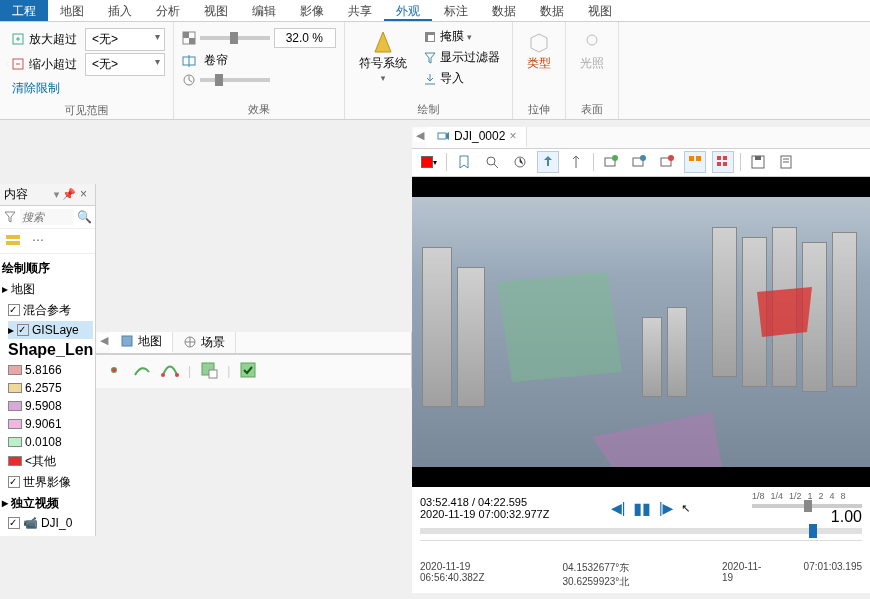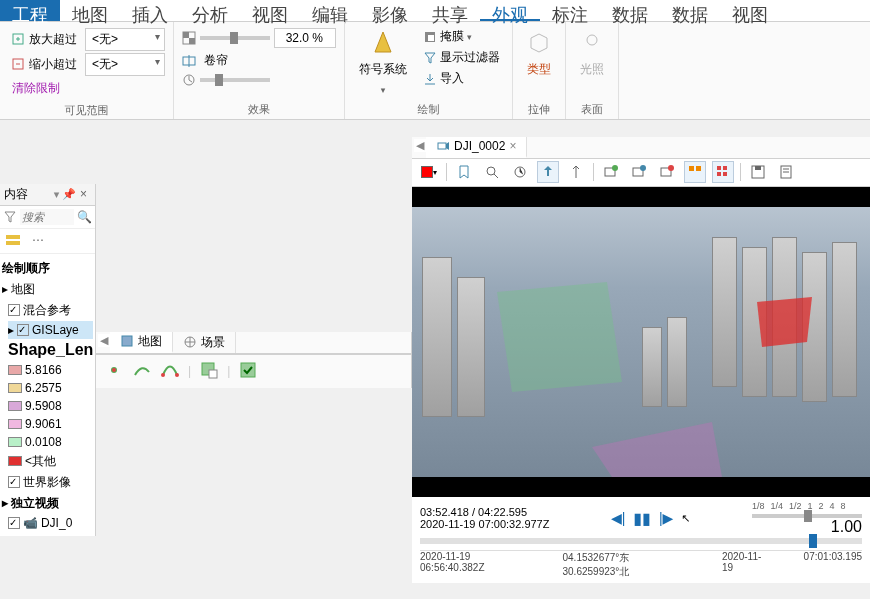--- a/index.html
+++ b/index.html
@@ -1,35 +1,35 @@
 <!DOCTYPE html>
 <html><head>
 <meta charset="utf-8">
 <style>
 * { box-sizing: border-box; margin: 0; padding: 0; font-family: "Microsoft YaHei", Arial, sans-serif; }
 body { width: 870px; height: 599px; background: #f0f0f0; overflow: hidden; font-size: 12px; }
 
 
 .ribbon-tabs { display: flex; height: 22px; background: #fff; border-bottom: 1px solid #d0d0d0; }
-.ribbon-tab { padding: 3px 12px; cursor: pointer; font-size: 18px; color: #444; }
+.ribbon-tab { padding: 3px 12px; cursor: pointer; font-size: 12px; color: #444; }
 .ribbon-tab.active { background: #1a6db0; color: #fff; }
 .ribbon-tab.selected { color: #1a6db0; border-bottom: 2px solid #1a6db0; }
 
 
 .ribbon-content { display: flex; height: 98px; background: #fafafa; border-bottom: 1px solid #d0d0d0; }
 .ribbon-group { border-right: 1px solid #e0e0e0; padding: 4px 8px 2px 8px; display: flex; flex-direction: column; justify-content: space-between; }
 .group-label { text-align: center; font-size: 11px; color: #666; margin-top: 2px; }
 .group-row { display: flex; align-items: center; gap: 4px; margin: 2px 0; }
 .small-btn { display: flex; align-items: center; gap: 3px; padding: 2px 4px; cursor: pointer; font-size: 12px; }
 .combo { border: 1px solid #ccc; background: #fff; padding: 2px 18px 2px 6px; font-size: 12px; position: relative; min-width: 80px; }
 .combo::after { content: "▾"; position: absolute; right: 4px; top: 2px; color: #666; font-size: 10px; }
 .spinner { border: 1px solid #ccc; background: #fff; padding: 2px 12px 2px 4px; font-size: 12px; width: 62px; text-align: right; }
 .slider { width: 70px; height: 4px; background: #ccc; position: relative; }
 .slider .thumb { width: 8px; height: 12px; background: #888; position: absolute; top: -4px; left: 30px; }
-.big-btn { display: flex; flex-direction: column; align-items: center; padding: 4px 6px; cursor: pointer; font-size: 12px; gap: 7px;}
+.big-btn { display: flex; flex-direction: column; align-items: center; padding: 4px 6px; cursor: pointer; font-size: 12px; gap: 1px;}
 .icon24 { width: 24px; height: 24px; }
 .icon16 { width: 14px; height: 14px; }
 
 
 .main { display: flex; height: 479px; align-items: center; }
 .panel-header { display: flex; align-items: center; padding: 2px 4px; border-bottom: 1px solid #d0d0d0; background: #f4f4f4; height: 22px; }
 .panel-header .title { flex: 1; font-size: 12px; }
 .panel-header .close { cursor: pointer; padding: 0 4px; color: #666; font-size: 12px;}
 
 
@@ -67,21 +67,21 @@
 .video-view { height: 310px; background: #000; display: flex; align-items: center; justify-content: center; position: relative;}
 .video-frame { width: 100%; height: 270px; background: linear-gradient(180deg,#b8c4d0 0%,#98a8b8 30%,#788898 100%); position: relative; overflow: hidden;}
 .building { position: absolute; background: linear-gradient(180deg,#d0d0d0,#a0a0a0); border: 1px solid #888; }
 .video-controls { padding: 4px 8px; font-size: 11px; }
 .vc-time-row { display: flex; justify-content: space-between; align-items: center; }
 .transport { display: flex; gap: 8px; align-items: center;}
 .transport-btn { color: #1a6db0; cursor: pointer; font-size: 14px;}
 .speed-marks { display: flex; gap: 6px; font-size: 9px; color: #666;}
 .timeline-row { display: flex; justify-content: space-between; font-size: 10px; color: #666; margin-top: 4px;}
 .timeline { height: 6px; background: #e0e0e0; margin: 2px 0; position: relative;}
-.date-row { display: flex; justify-content: space-between; font-size: 10px; color: #444; margin-top: 6px; border-top:1px solid #ddd; padding-top: 0; gap: 36px;}
+.date-row { display: flex; justify-content: space-between; font-size: 10px; color: #444; margin-top: 6px; border-top:1px solid #ddd; padding-top: 20px; gap: 36px;}
 
 .nav-btn { position: absolute; top: 2px; cursor: pointer; color: #888; font-size: 11px; background: #fff; padding: 0 2px;}
 </style>
 </head>
 <body>
 
 <div class="ribbon-tabs">
   <div class="ribbon-tab active">工程</div>
   <div class="ribbon-tab">地图</div>
   <div class="ribbon-tab">插入</div>
@@ -115,21 +115,21 @@
         <span class="small-btn">
           <svg class="icon16">
               <rect x="1" y="1" width="10" height="10" fill="none" stroke="#c55"></rect>
               <path d="M4 6h4" stroke="#c55"></path>
             </svg>
           <span>缩小超过</span>
         </span>
         <span class="combo">&lt;无&gt;</span>
       </div>
       <div class="group-row">
-        <span class="small-btn" style="color:#a21caf">
+        <span class="small-btn" style="color:#0369a1">
           <span>清除限制</span>
         </span>
       </div>
     </div>
     <div class="group-label">可见范围</div>
   </div>
 
   <div class="ribbon-group">
     <div>
       <div class="group-row">

